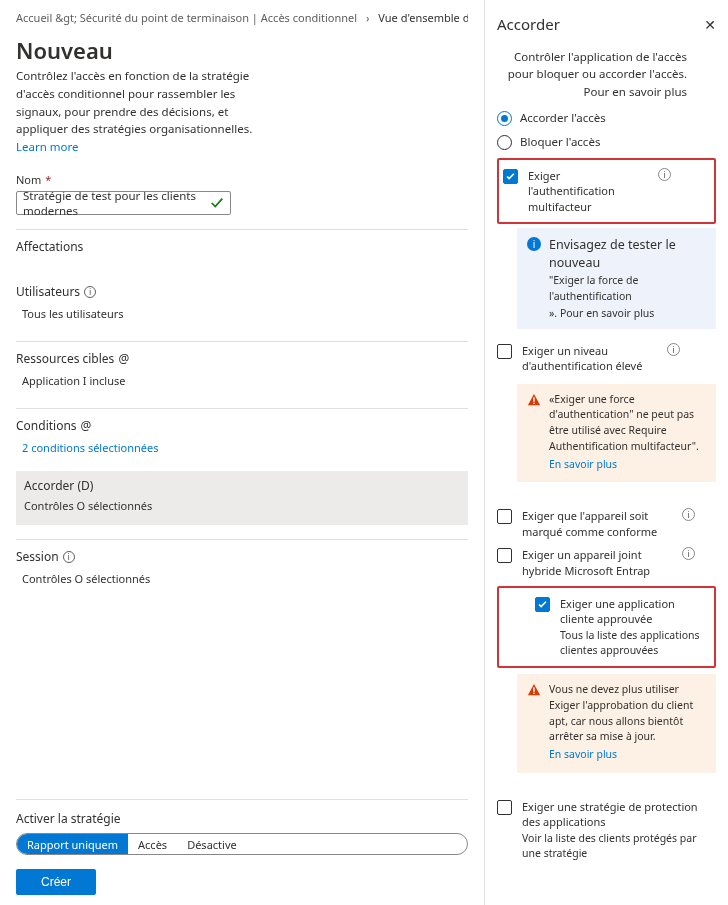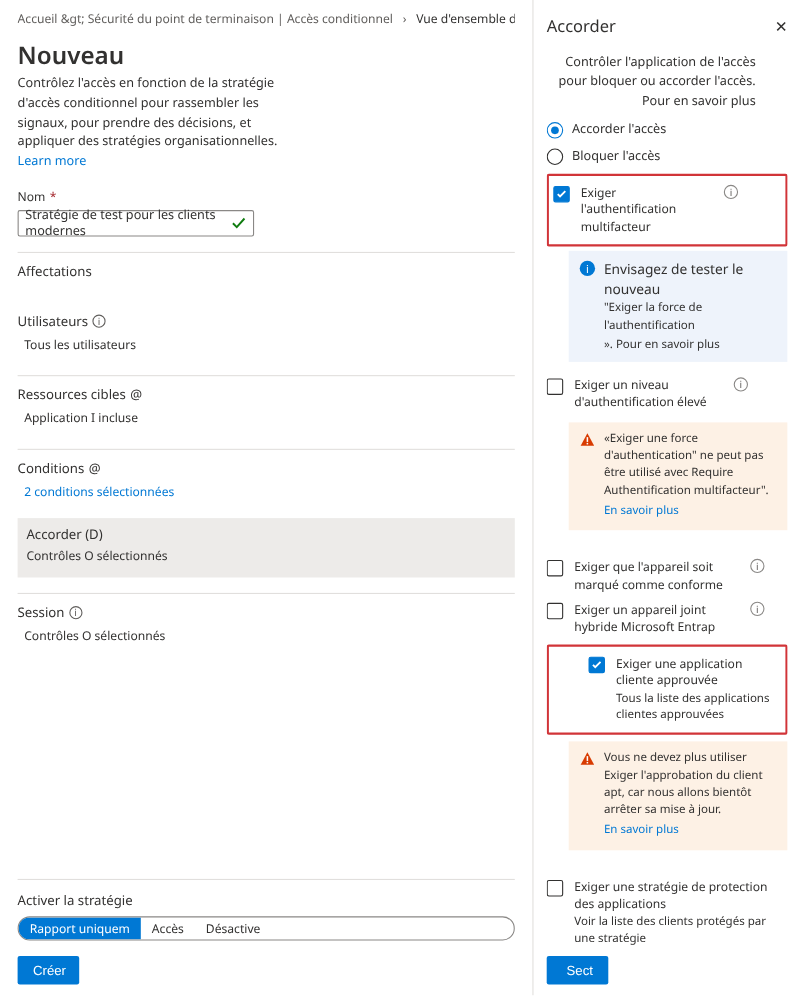--- a/index.html
+++ b/index.html
@@ -105,22 +105,21 @@
     display: flex; align-items: center;
     cursor: pointer;
     color: #323130;
   }
   .toggle3 .opt.sel { background: #0078d4; color: #fff; }
   .btn-primary {
     background: #0078d4; color: #fff; border: none;
     height: 26px; padding: 0 14px; font-size: 12px;
     cursor: pointer; border-radius: 2px; margin-top: 14px;
     margin-bottom: 10px;
-    width: 56px;
-    text-align: right;
+    width: 80px;
   }
   
   .r-title-row { display: flex; justify-content: space-between; align-items: center; }
   .r-title { font-size: 15px; font-weight: 400; }
   .close-x { font-size: 14px; cursor: pointer; color: #323130; }
   .r-intro { font-size: 11.5px; color: #323130; margin-top: 14px; line-height: 1.5; max-width: 190px; text-align: right; }
   .radios { margin-top: 10px; }
   .radio-row, .check-row {
     display: flex; align-items: flex-start; gap: 8px;
     font-size: 11.5px; margin-bottom: 8px;
@@ -358,14 +357,13 @@
       <div class="check-ctl"></div>
       <div class="txt">
         <span>Exiger une stratégie de protection des applications</span><br>
         <span class="sub">Voir la liste des clients protégés par une stratégie</span><br>
         
       </div>
     </div>
 
   </div>
 
-  <div><button class="btn-primary" style="margin-top:8px;">Sect</button></div>
 </div>
 
 </body></html>

